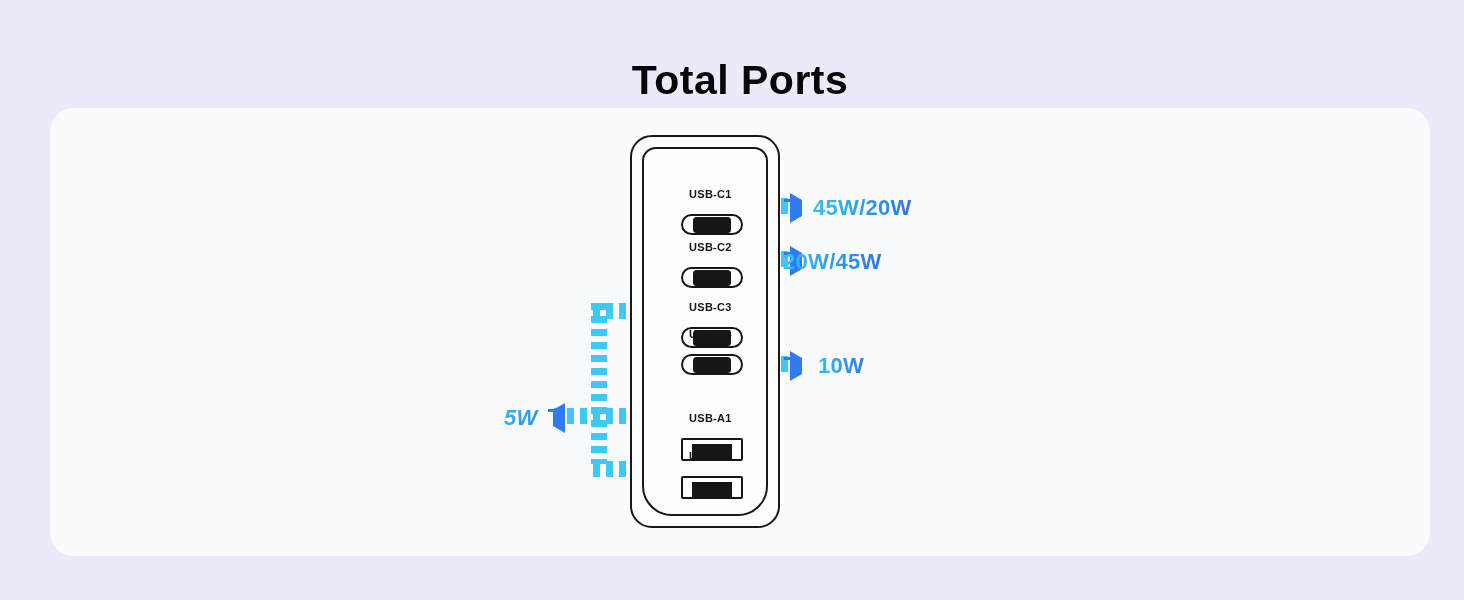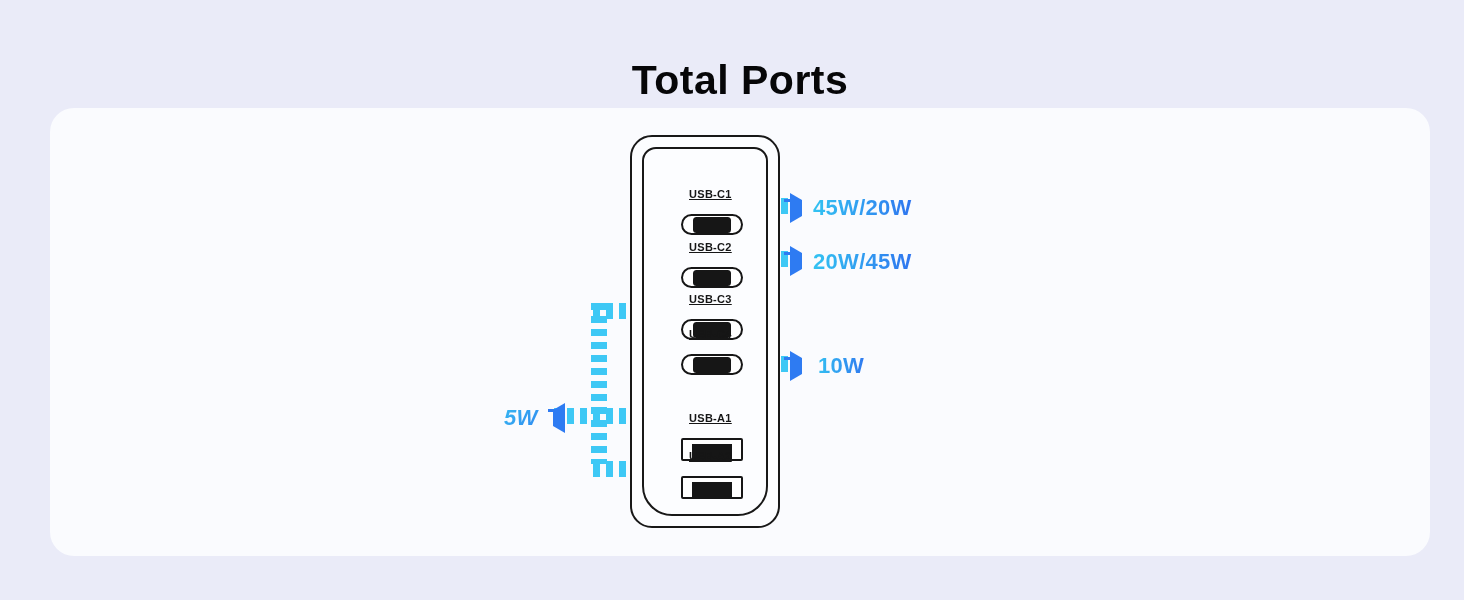--- a/index.html
+++ b/index.html
@@ -57,21 +57,20 @@
   }
   .port-label {
     display: block;
     font-size: 11px;
     font-weight: 600;
     letter-spacing: 0.3px;
     color: #161616;
     line-height: 13px;
     margin-bottom: 5px;
     white-space: nowrap;
-    text-decoration: underline;
   }
   .usbc-port {
     width: 62px; height: 21px;
     margin: 0 auto;
     border: 2px solid #161616;
     border-radius: 11px;
     display: flex; align-items: center; justify-content: center;
     background: #fff;
   }
   .usbc-bar {
@@ -182,21 +181,21 @@
     <div class="usbc-port">
         <div class="usbc-bar"></div>
       </div>
   </div>
   <div class="port-group" style="top:217px;text-align:center;">
     <span class="port-label">USB-C2</span>
     <div class="usbc-port">
         <div class="usbc-bar"></div>
       </div>
   </div>
-  <div class="port-group" style="top:269px;text-align:right;">
+  <div class="port-group" style="top:277px;text-align:right;">
     <span class="port-label">USB-C3</span>
     <div class="usbc-port">
         <div class="usbc-bar"></div>
       </div>
   </div>
   <div class="port-group" style="top:304px;">
     <span class="port-label">USB-C4</span>
     <div class="usbc-port">
         <div class="usbc-bar"></div>
       </div>
@@ -213,17 +212,17 @@
         <div class="usba-bar"></div>
       </div>
   </div>
 
   <div class="arrow-right" style="left:782px; top:185px;"></div>
   <div class="arrow-right" style="left:782px; top:238px;"></div>
   <div class="arrow-right" style="left:782px; top:343px;"></div>
   <div class="arrow-left" style="left:529px; top:395px;"></div>
 
   <div class="power" style="left:797px; top:178px;">45W/20W</div>
-  <div class="power" style="left:797px; top:232px;">20W/45W</div>
+  <div class="power" style="left:767px; top:232px;">20W/45W</div>
   <div class="power" style="left:802px; top:336px;">10W</div>
   <div class="power power-5w" style="left:488px; top:388px;">5W</div>
 
 </div>
 
 </body></html>

